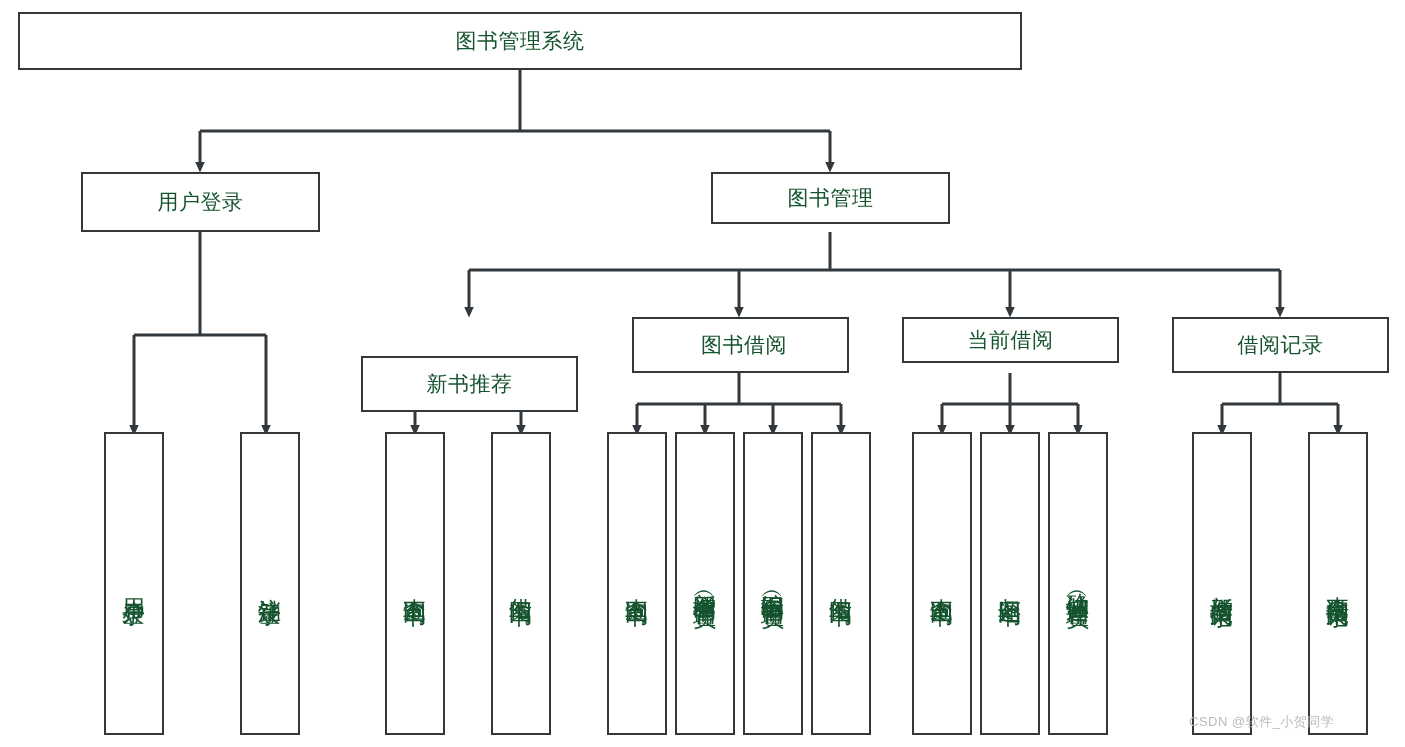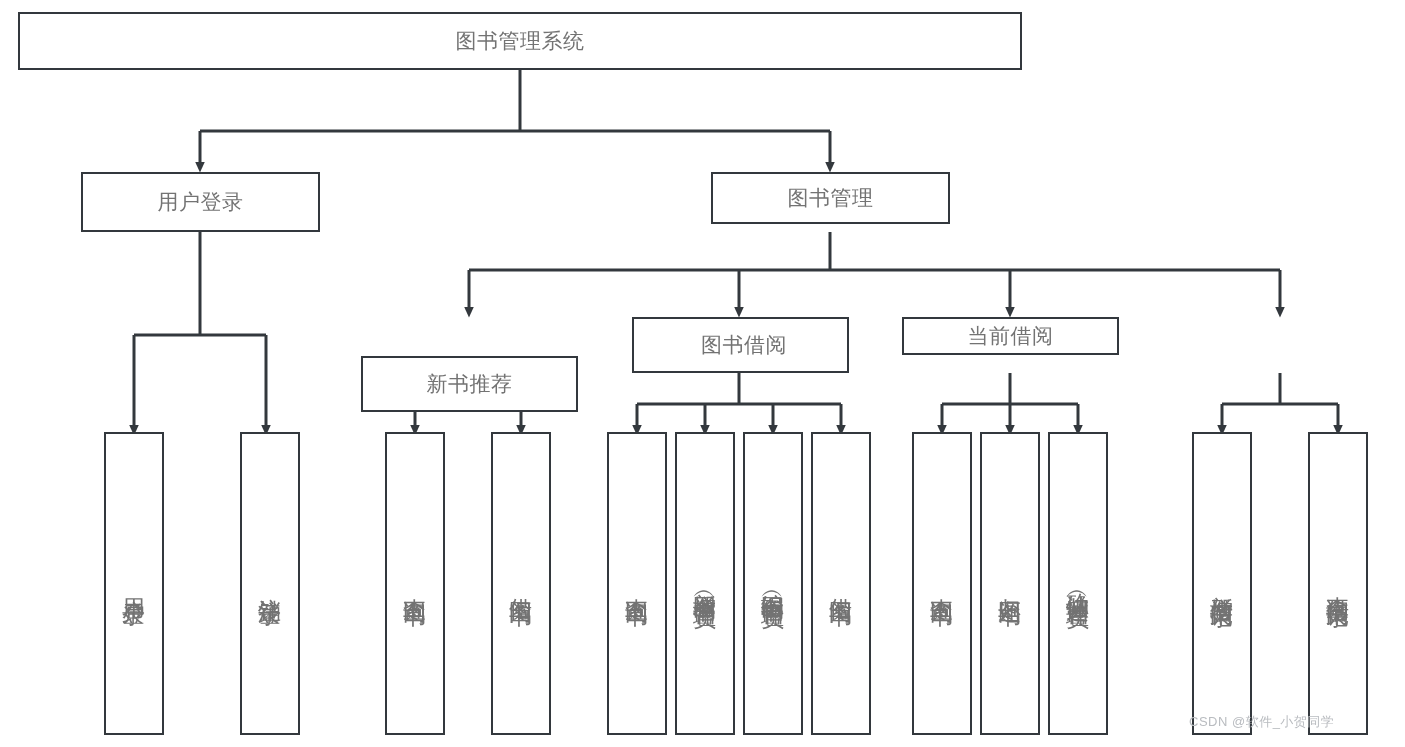--- a/index.html
+++ b/index.html
@@ -32,21 +32,21 @@
     border: 2px solid #33383d;
     background: #ffffff;
     display: flex;
     align-items: center;
     justify-content: center;
     z-index: 3;
   }
   .node-label {
     font-size: 21px;
     line-height: 1.18;
-    color: #737373;
+    color: #14532d;
     letter-spacing: 0.5px;
     text-align: center;
     white-space: nowrap;
     user-select: none;
   }
   
   .node.vertical .node-label {
     writing-mode: vertical-rl;
     text-orientation: upright;
     font-size: 23px;
@@ -137,24 +137,27 @@
   </div>
 
   <div class="node" style="left:361px; top:317px; width:217px; height:56px;margin-top:39px;">
     <span class="node-label">新书推荐</span>
   </div>
 
   <div class="node" style="left:632px; top:317px; width:217px; height:56px;padding-left:7px;">
     <span class="node-label">图书借阅</span>
   </div>
 
-  <div class="node" style="left:902px; top:317px; width:217px; height:38px;">
+  <div class="node" style="left:902px; top:317px; width:217px; height:46px;">
     <span class="node-label">当前借阅</span>
   </div>
 
+  <div class="node" style="left:1172px; top:317px; width:217px; height:56px;">
+    <span class="node-label">借阅记录</span>
+  </div>
 
   <div class="node vertical" style="left:104px; top:432px; width:60px; height:303px;">
     <span class="node-label">用户登录</span>
   </div>
 
   <div class="node vertical" style="left:240px; top:432px; width:60px; height:303px;">
     <span class="node-label">注销登录</span>
   </div>
 
   <div class="node vertical" style="left:385px; top:432px; width:60px; height:303px;">

